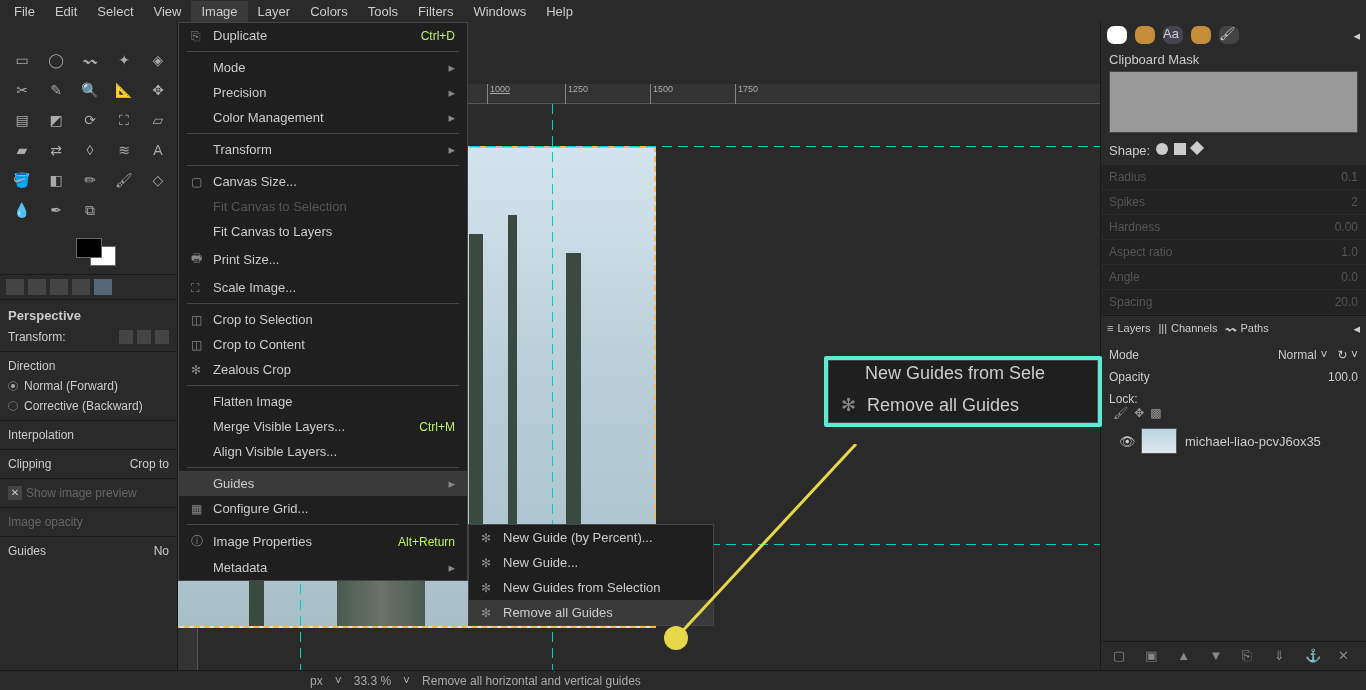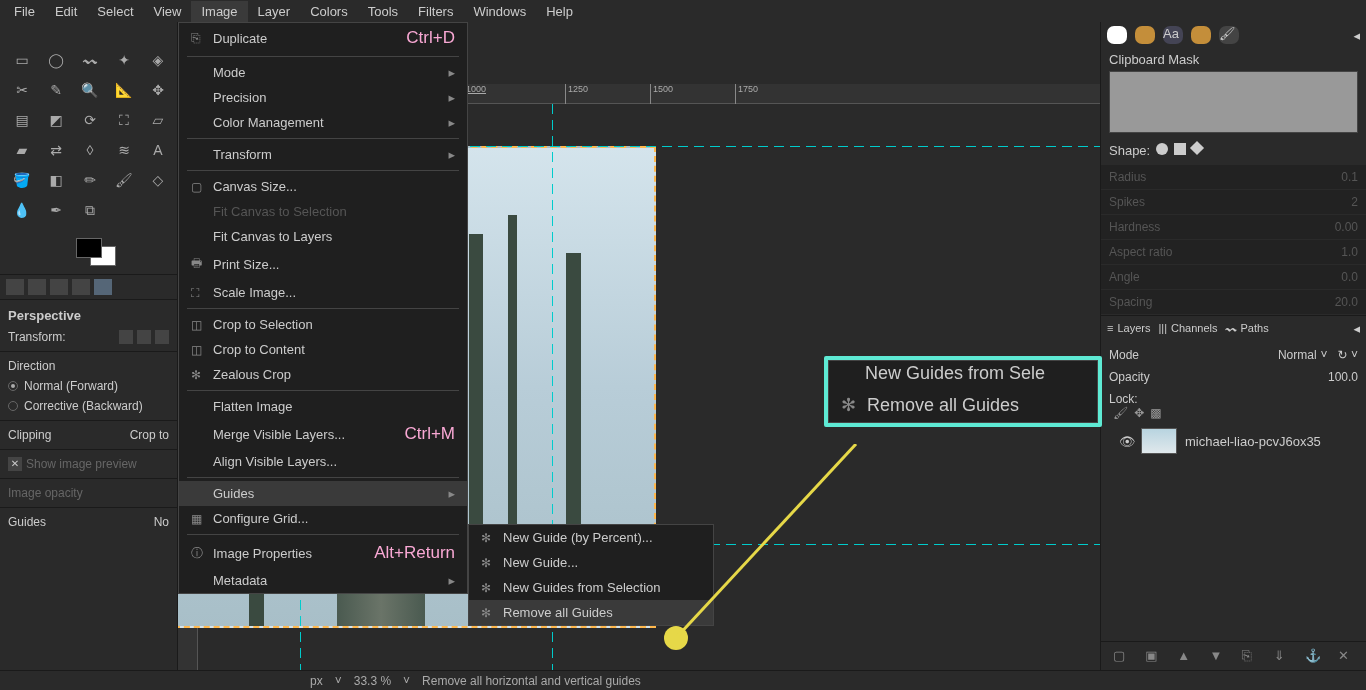--- a/index.html
+++ b/index.html
@@ -60,21 +60,21 @@
 .tree4 { position: absolute; left: 17%; top: 20%; width: 3%; height: 80%; background: #3a4a40; }
 .guide-h { position: absolute; left: 0; right: 0; height: 1px; background: repeating-linear-gradient(90deg, #0cc 0 10px, transparent 10px 16px); }
 .guide-v { position: absolute; top: 0; bottom: 0; width: 1px; background: repeating-linear-gradient(180deg, #0cc 0 10px, transparent 10px 16px); }
 .statusbar { height: 20px; background: #2a2a2a; display: flex; align-items: center; padding: 0 8px; font-size: 12px; border-top: 1px solid #1a1a1a; gap: 8px; color: #aaa; }
 .statusbar .sb-item { padding: 0 4px; }
 .dropdown-open { position: absolute; top: 22px; left: 178px; width: 290px; background: #1f1f1f; border: 1px solid #444; z-index: 100; }
 .menu-item { display: flex; align-items: center; padding: 5px 12px; cursor: pointer; font-size: 13px; }
 .menu-item.highlighted { background: #3a3a3a; }
 .menu-item .mi-icon { width: 18px; margin-right: 4px; font-size: 12px; color: #888; }
 .menu-item .mi-label { flex: 1; }
-.menu-item .mi-shortcut { color: #f9a8d4; font-size: 17px; }
+.menu-item .mi-shortcut { color: #bef264; font-size: 12px; }
 .menu-item .mi-arrow { color: #888; }
 .menu-sep { height: 1px; background: #444; margin: 3px 8px; }
 .menu-item.disabled { color: #555; }
 .submenu { position: absolute; top: 524px; left: 468px; width: 246px; background: #1f1f1f; border: 1px solid #444; z-index: 101; }
 .callout { position: absolute; top: 356px; left: 824px; width: 278px; background: #1f1f1f; border: 4px solid #5eead4; z-index: 103; border-radius: 2px; }
 .callout-inner { border: 1px solid #444; }
 .callout-item-top { padding: 2px 12px 4px 36px; color: #ccc; font-size: 18px; white-space: nowrap; overflow: hidden; }
 .callout-item { display: flex; align-items: center; padding: 6px 12px; color: #ccc; font-size: 18px; }
 .callout-item .mi-icon { width: 22px; margin-right: 4px; color: #888; }
 .callout-item .mi-label { flex: 1; }
@@ -293,20 +293,23 @@
       <div class="opt-row">
           <span class="radio checked"></span>
           <span>Normal (Forward)</span>
         </div>
       <div class="opt-row">
           <span class="radio"></span>
           <span>Corrective (Backward)</span>
         </div>
     </div>
     <div class="opt-section">
+        <div class="opt-row">Interpolation</div>
+      </div>
+    <div class="opt-section">
         <div class="opt-row">
           <span class="label">Clipping</span>
           <span>Crop to</span>
         </div>
       </div>
     <div class="opt-section">
         <div class="opt-row">
           <span class="opt-x">✕</span>
           <span style="color:#666;">Show image preview</span>
         </div>
@@ -321,21 +324,21 @@
         </div>
       </div>
   </div>
 
   <div class="canvas-area">
     <div style="height:62px;"></div>
     <div class="ruler-h">
       <span class="ruler-tick" style="left:27px;">250</span>
       <span class="ruler-tick" style="left:112px;">500</span>
       <span class="ruler-tick" style="left:197px;">750</span>
-      <span class="ruler-tick" style="left:265px;text-decoration:underline;">1000</span>
+      <span class="ruler-tick" style="left:289px;text-decoration:underline;">1000</span>
       <span class="ruler-tick" style="left:367px;">1250</span>
       <span class="ruler-tick" style="left:452px;">1500</span>
       <span class="ruler-tick" style="left:537px;">1750</span>
     </div>
     <div class="canvas-body">
       <div class="ruler-v"></div>
       <div class="canvas-inner">
         <div class="image-placeholder">
           <div class="tree-trunk"></div>
             <div class="tree1"></div>

